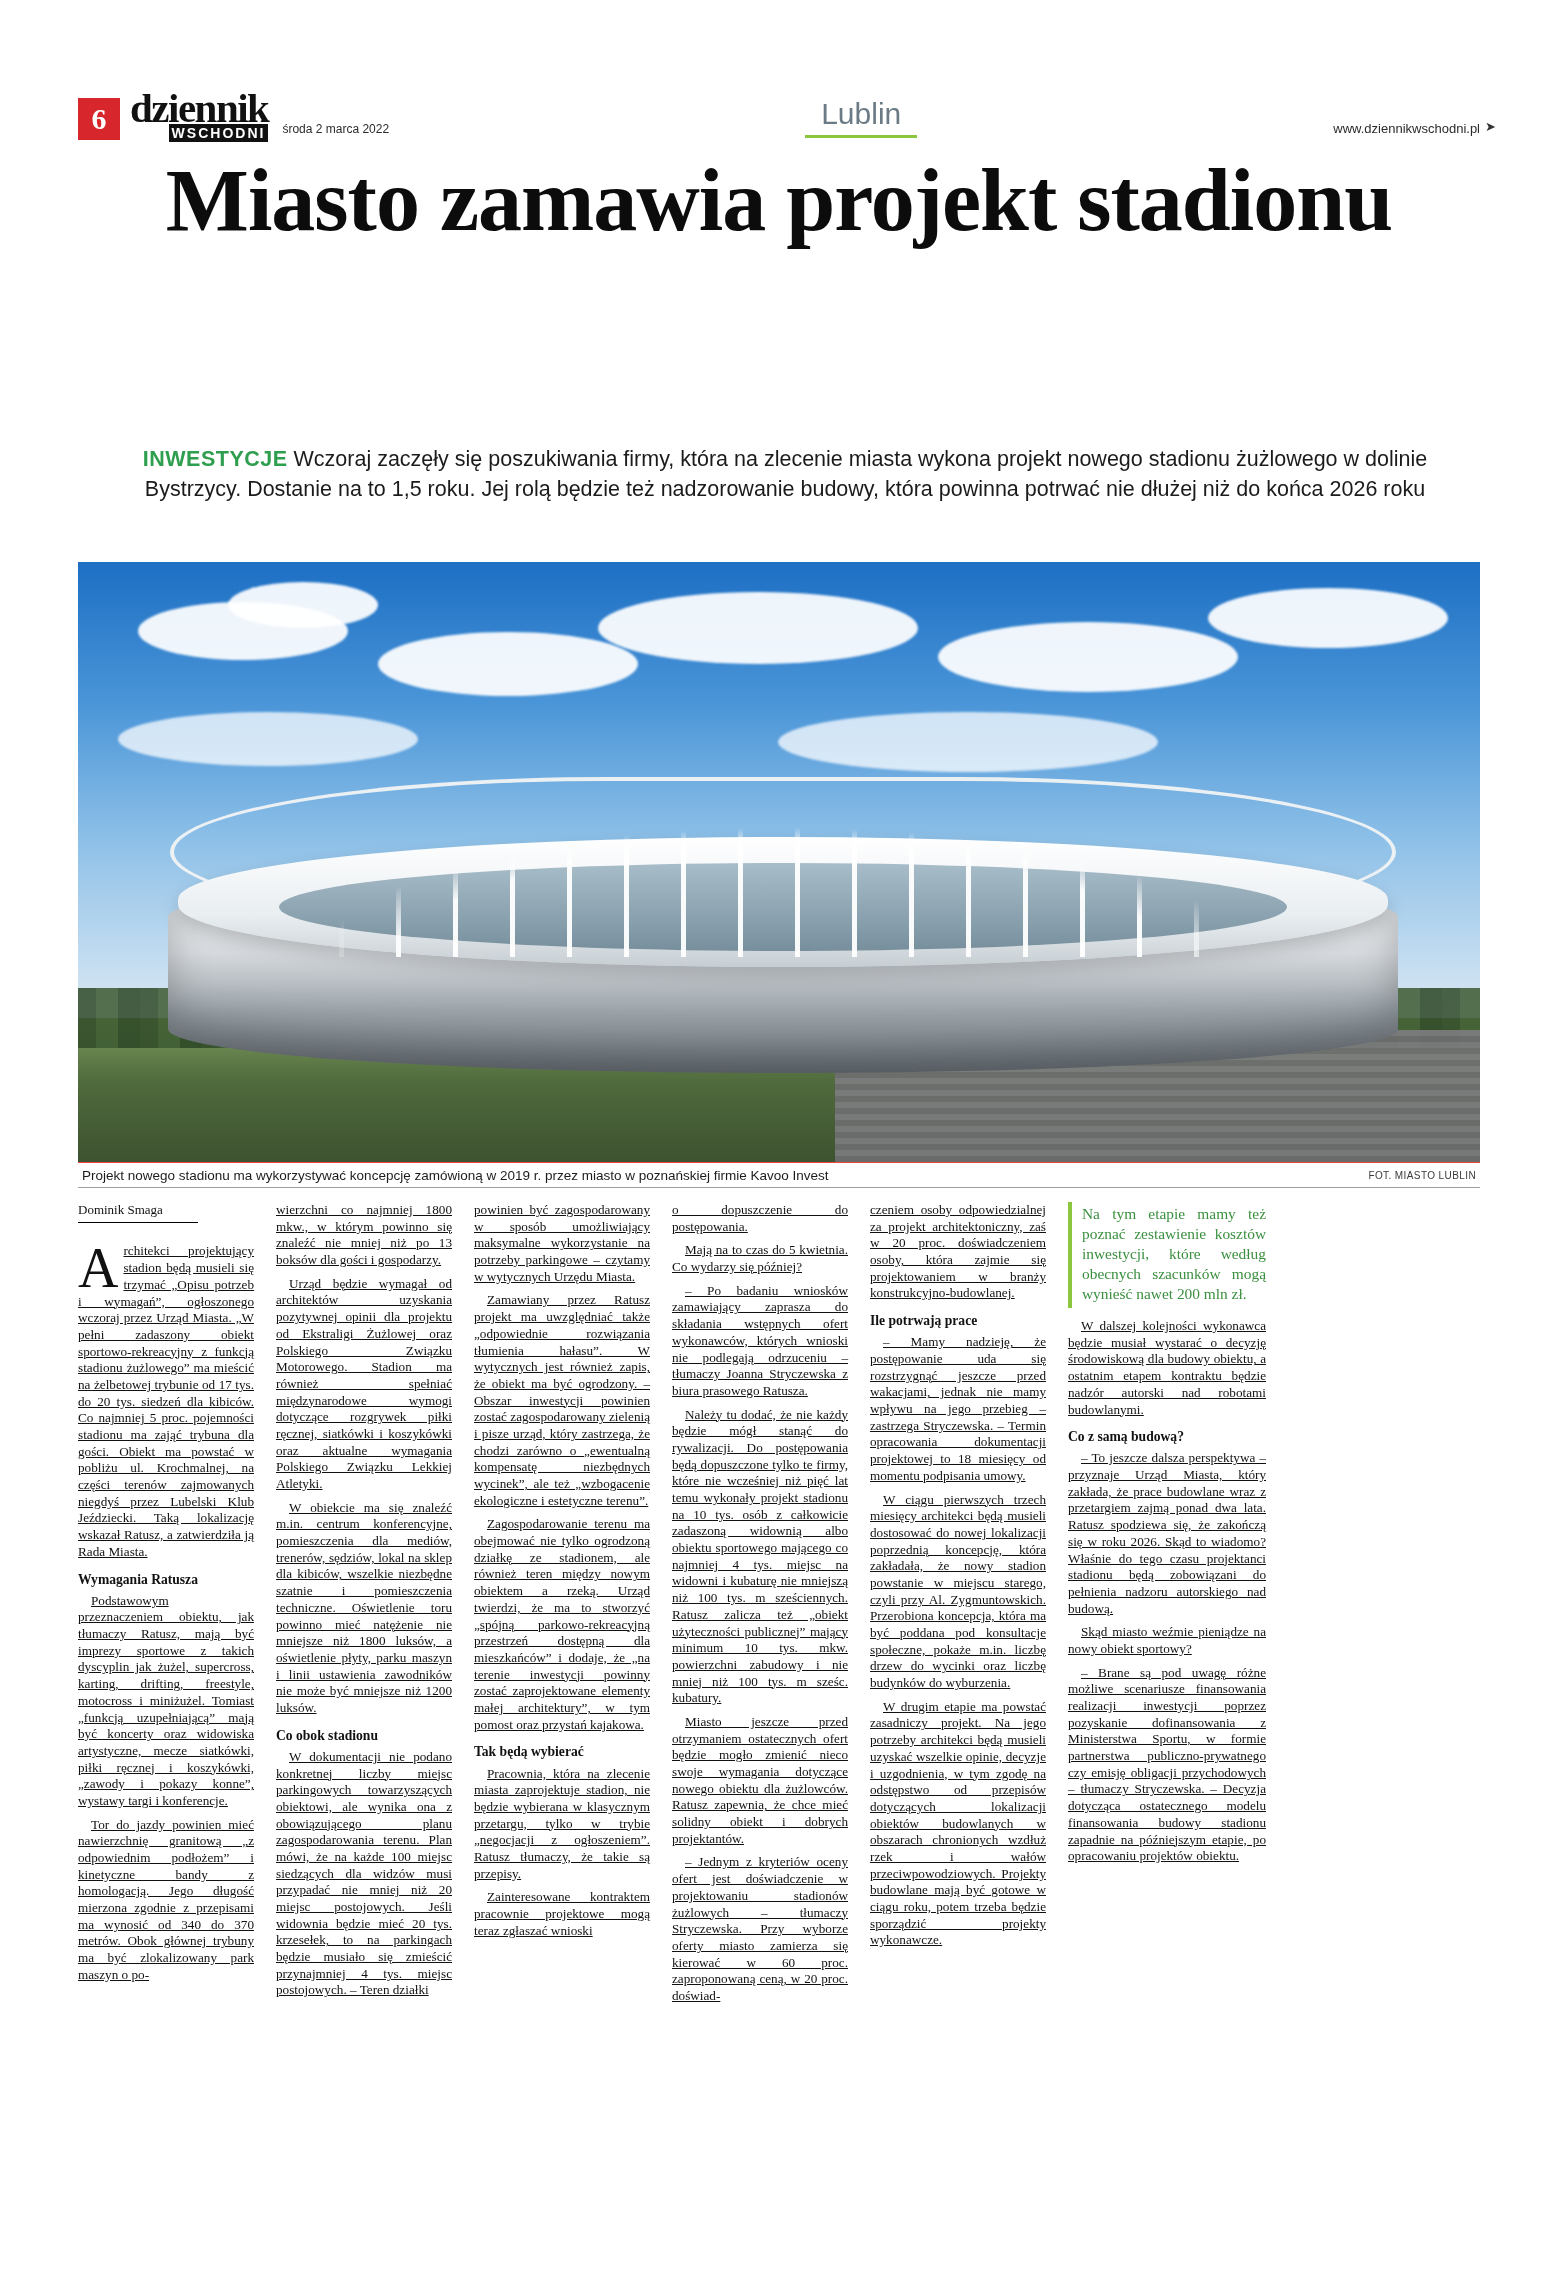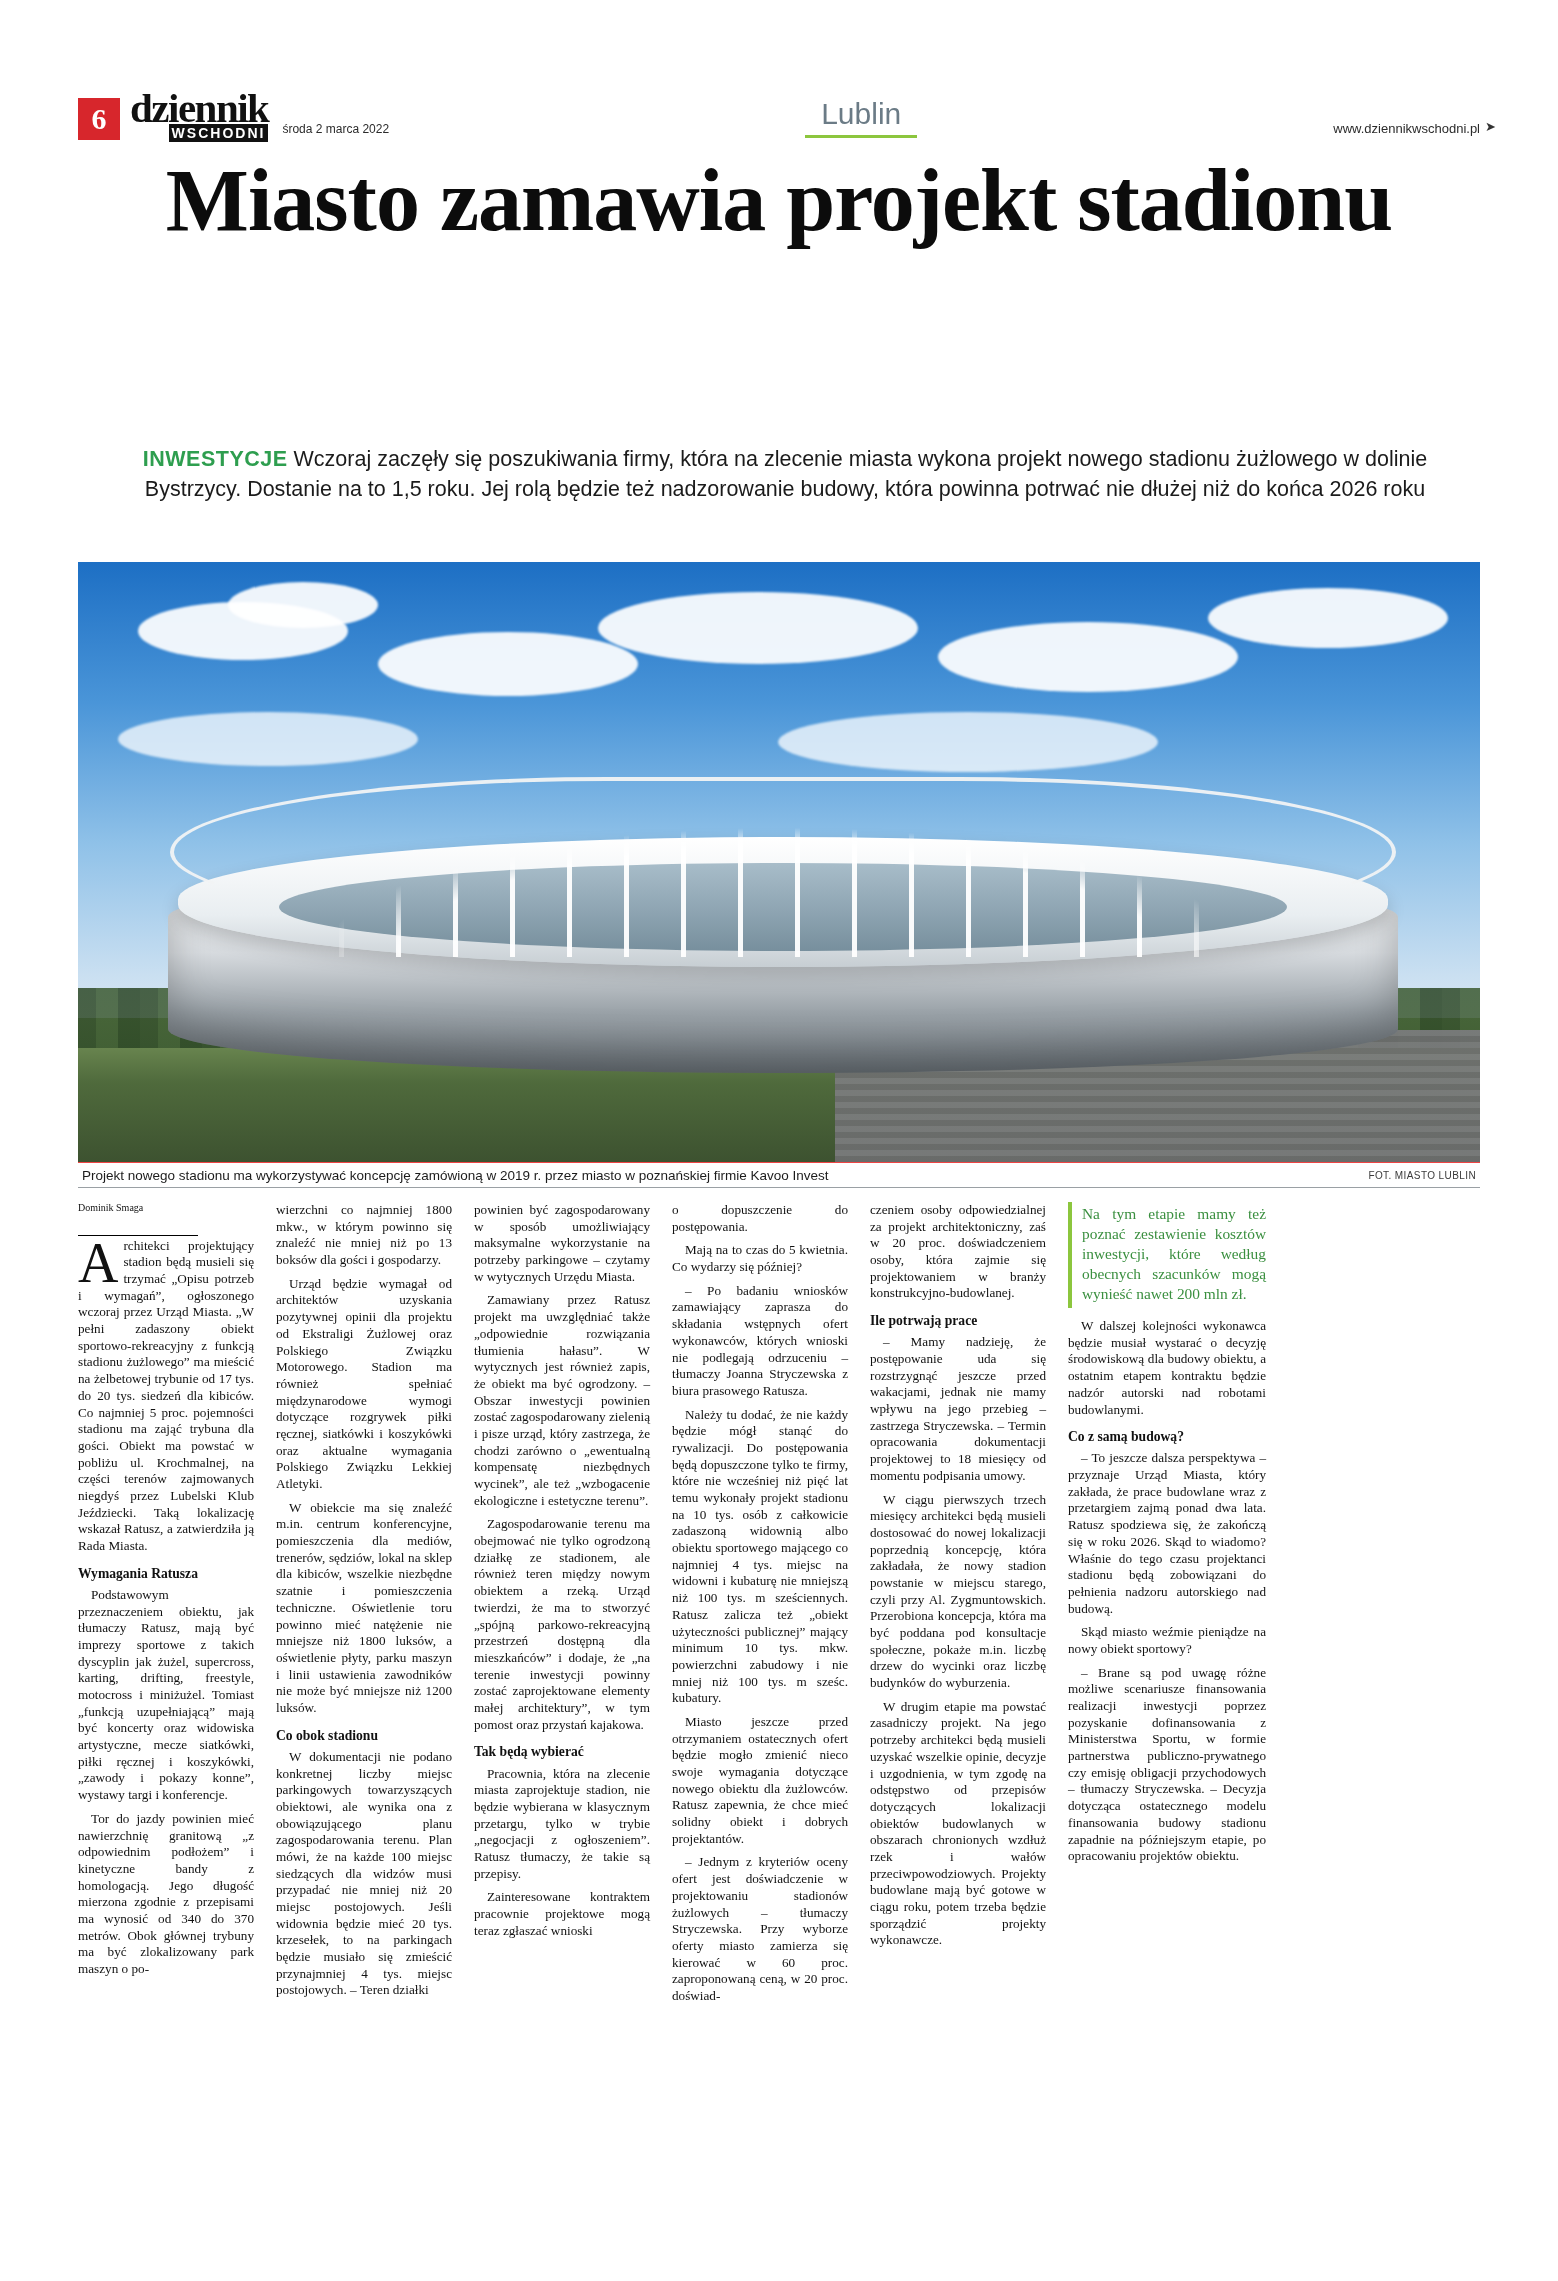--- a/index.html
+++ b/index.html
@@ -225,29 +225,29 @@
     width: 198px;
     padding-right: 22px;
     font-family: "Liberation Serif", serif;
     font-size: 13.2px;
     line-height: 1.265;
     text-align: justify;
     color: #111;
     position: relative;
   }
   .col:last-child { padding-right: 0; }
-  .col p { margin: 0 0 7px 0; }
+  .col p { margin: 0 0 7px 0; text-decoration: underline; }
   .col p.ind { text-indent: 13px; }
   .byline {
     font-family: "Liberation Serif", serif;
-    font-size: 10px;
+    font-size: 13px;
     font-weight: normal;
     border-bottom: 1px solid #000;
-    padding-bottom: 20px;
-    margin-bottom: 2px;
+    padding-bottom: 4px;
+    margin-bottom: 20px;
     width: 120px;
   }
   .subhead {
     font-family: "Liberation Serif", serif;
     font-weight: bold;
     font-size: 13.6px;
     margin: 10px 0 5px 0;
   }
   .dropcap::first-letter {
     font-family: "Liberation Serif", serif;

